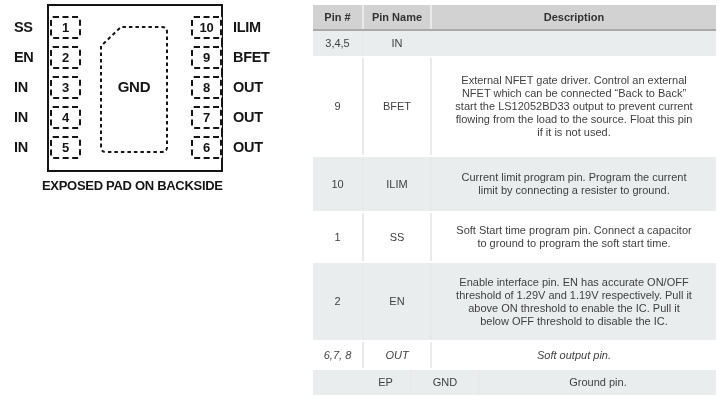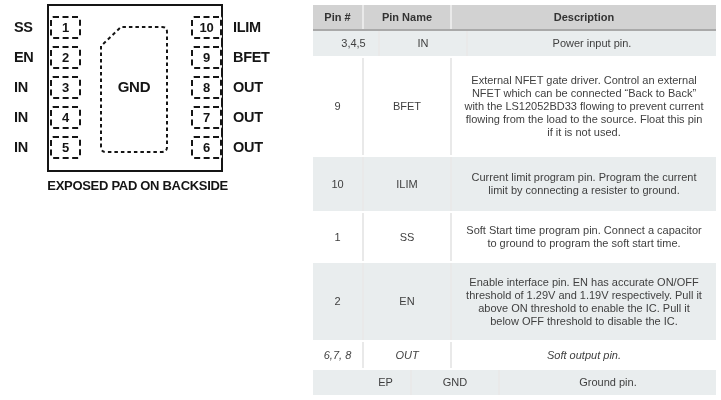--- a/index.html
+++ b/index.html
@@ -27,21 +27,21 @@
     white-space:nowrap;
   }
   .pl-left  { left:14px; }
   .pl-right { left:233px; }
   .pad-svg { position:absolute; left:0; top:0; pointer-events:none; }
   .gnd-label {
     position:absolute; left:101px; top:78px; width:66px; text-align:center;
     font-weight:bold; font-size:15px; color:var(--line); letter-spacing:-0.2px;
   }
   .caption {
-    position:absolute; left:42px; top:178px; width:186px; text-align:right;
+    position:absolute; left:42px; top:178px; width:186px; text-align:left;
     font-weight:bold; font-size:13px; color:var(--line); letter-spacing:-0.3px;
     white-space:nowrap;
   }
 
   
   .pin-table {
     position:absolute; left:313px; top:5px; width:403px;
     font-size:11px; color:var(--table-text);
   }
   .thead {
@@ -50,33 +50,33 @@
   }
   .th {
     box-sizing:border-box; min-height:24px; display:flex;
     align-items:center; justify-content:center; text-align:left;
   }
   .th + .th, .td + .td { border-left:2px solid #e9e9e9; }
   .tbody { display:block; }
   .tr { display:flex; border-top:2px solid #ffffff; background:#ffffff; }
   .tr:first-child { border-top:none; }
   .tr.shaded { background:var(--row-shaded); }
-  .tr:nth-child(1) { min-height:25px;padding-left:16px; }
+  .tr:nth-child(1) { min-height:25px; }
   .tr:nth-child(2) { min-height:97px; }
   .tr:nth-child(3) { min-height:54px; }
   .tr:nth-child(4) { min-height:48px; }
   .tr:nth-child(5) { min-height:77px; }
   .tr:nth-child(6) { min-height:26px;font-style:italic; }
   .tr:nth-child(7) { min-height:25px;padding-left:48px; }
   .td {
     box-sizing:border-box; display:flex; align-items:center; justify-content:center;
     padding:5px 4px; text-align:center; line-height:13px;
   }
   .col-pin  { width:49px; flex:none; }
-  .col-name { width:88px; flex:none; }
+  .col-name { width:68px; flex:none; }
   .col-desc { flex:1; }
   .col-desc span { display:inline-block; max-width:242px; }
 </style>
 </head>
 <body>
 
 <div id="app" style="--header-bg: #d2d2d2; --row-shaded: #e9edee; --table-text: #3f3f3f; --line: #151515;">
 
   <div class="diagram">
     <div class="chip"></div>
@@ -133,29 +133,26 @@
   <div class="pin-table">
     <div class="thead">
       <div class="th col-pin">Pin #</div>
       <div class="th col-name">Pin Name</div>
       <div class="th col-desc">Description</div>
     </div>
     <div class="tbody">
         <div class="tr shaded">
     <div class="td col-pin">3,4,5</div>
     <div class="td col-name">IN</div>
-    <div class="td col-desc">
-            <span>Power input pin.</span>
-          </div>
   </div>
         <div class="tr">
     <div class="td col-pin">9</div>
     <div class="td col-name">BFET</div>
     <div class="td col-desc">
-            <span>External NFET gate driver. Control an external NFET which can be connected “Back to Back” with the LS12052BD33 flowing to prevent current flowing from the load to the source. Float this pin if it is not used.</span>
+            <span>External NFET gate driver. Control an external NFET which can be connected “Back to Back” start the LS12052BD33 output to prevent current flowing from the load to the source. Float this pin if it is not used.</span>
           </div>
   </div>
         <div class="tr shaded">
     <div class="td col-pin">10</div>
     <div class="td col-name">ILIM</div>
     <div class="td col-desc">
             <span>Current limit program pin. Program the current limit by connecting a resister to ground.</span>
           </div>
   </div>
         <div class="tr">

